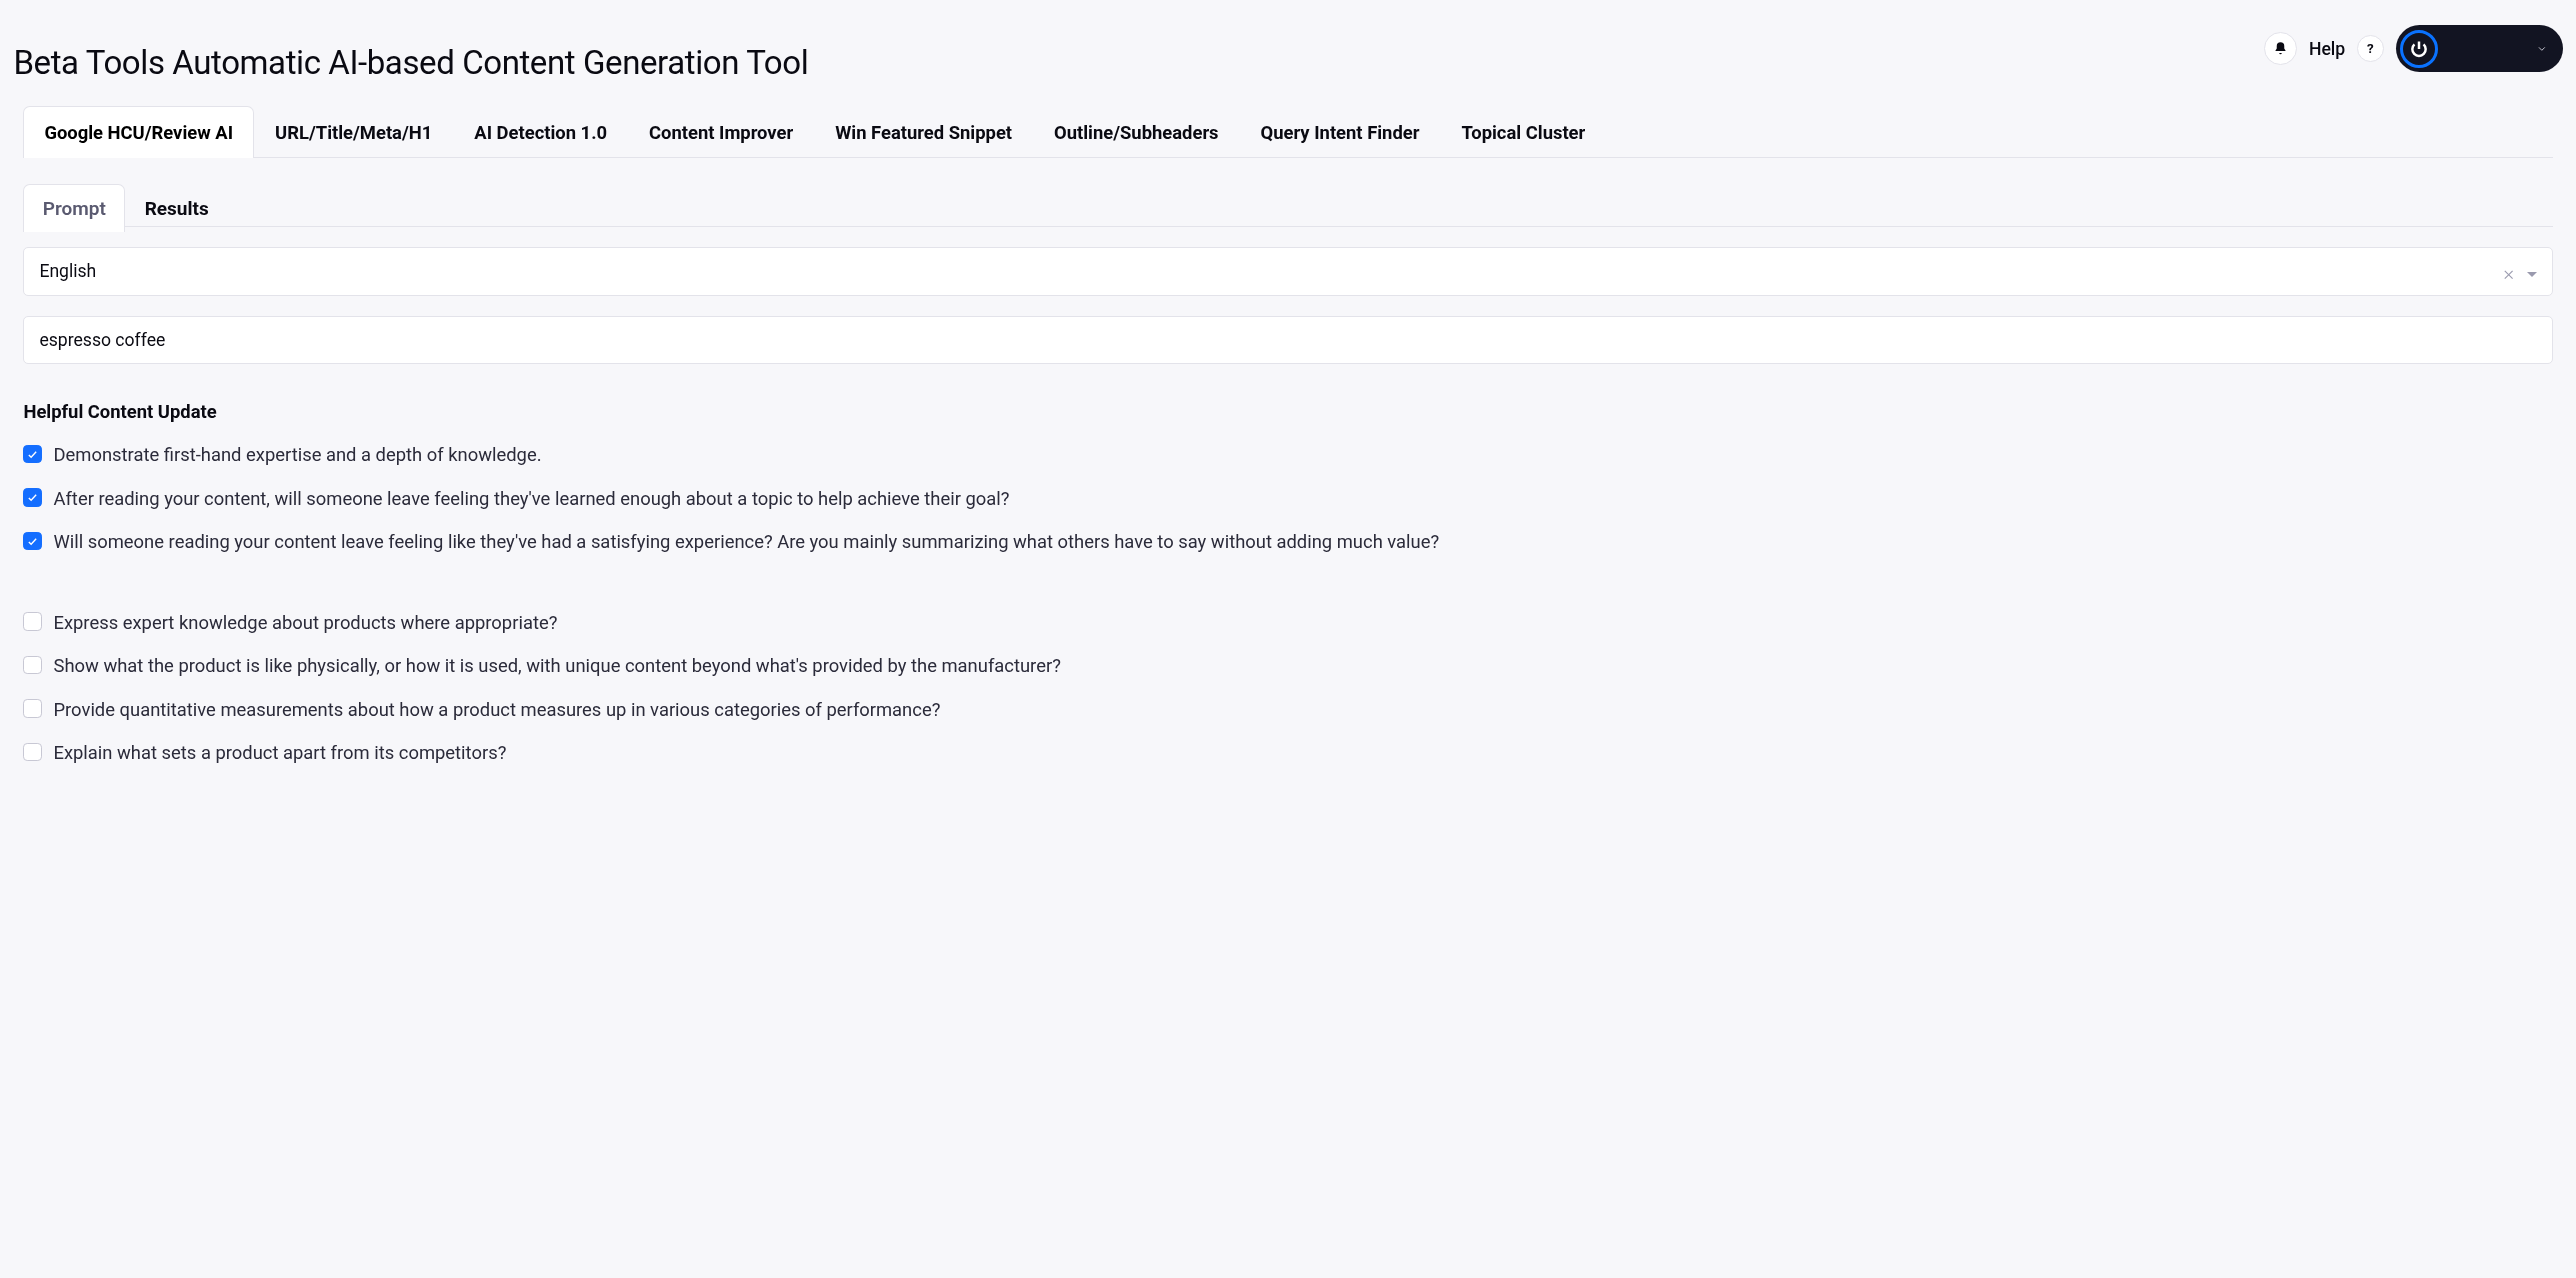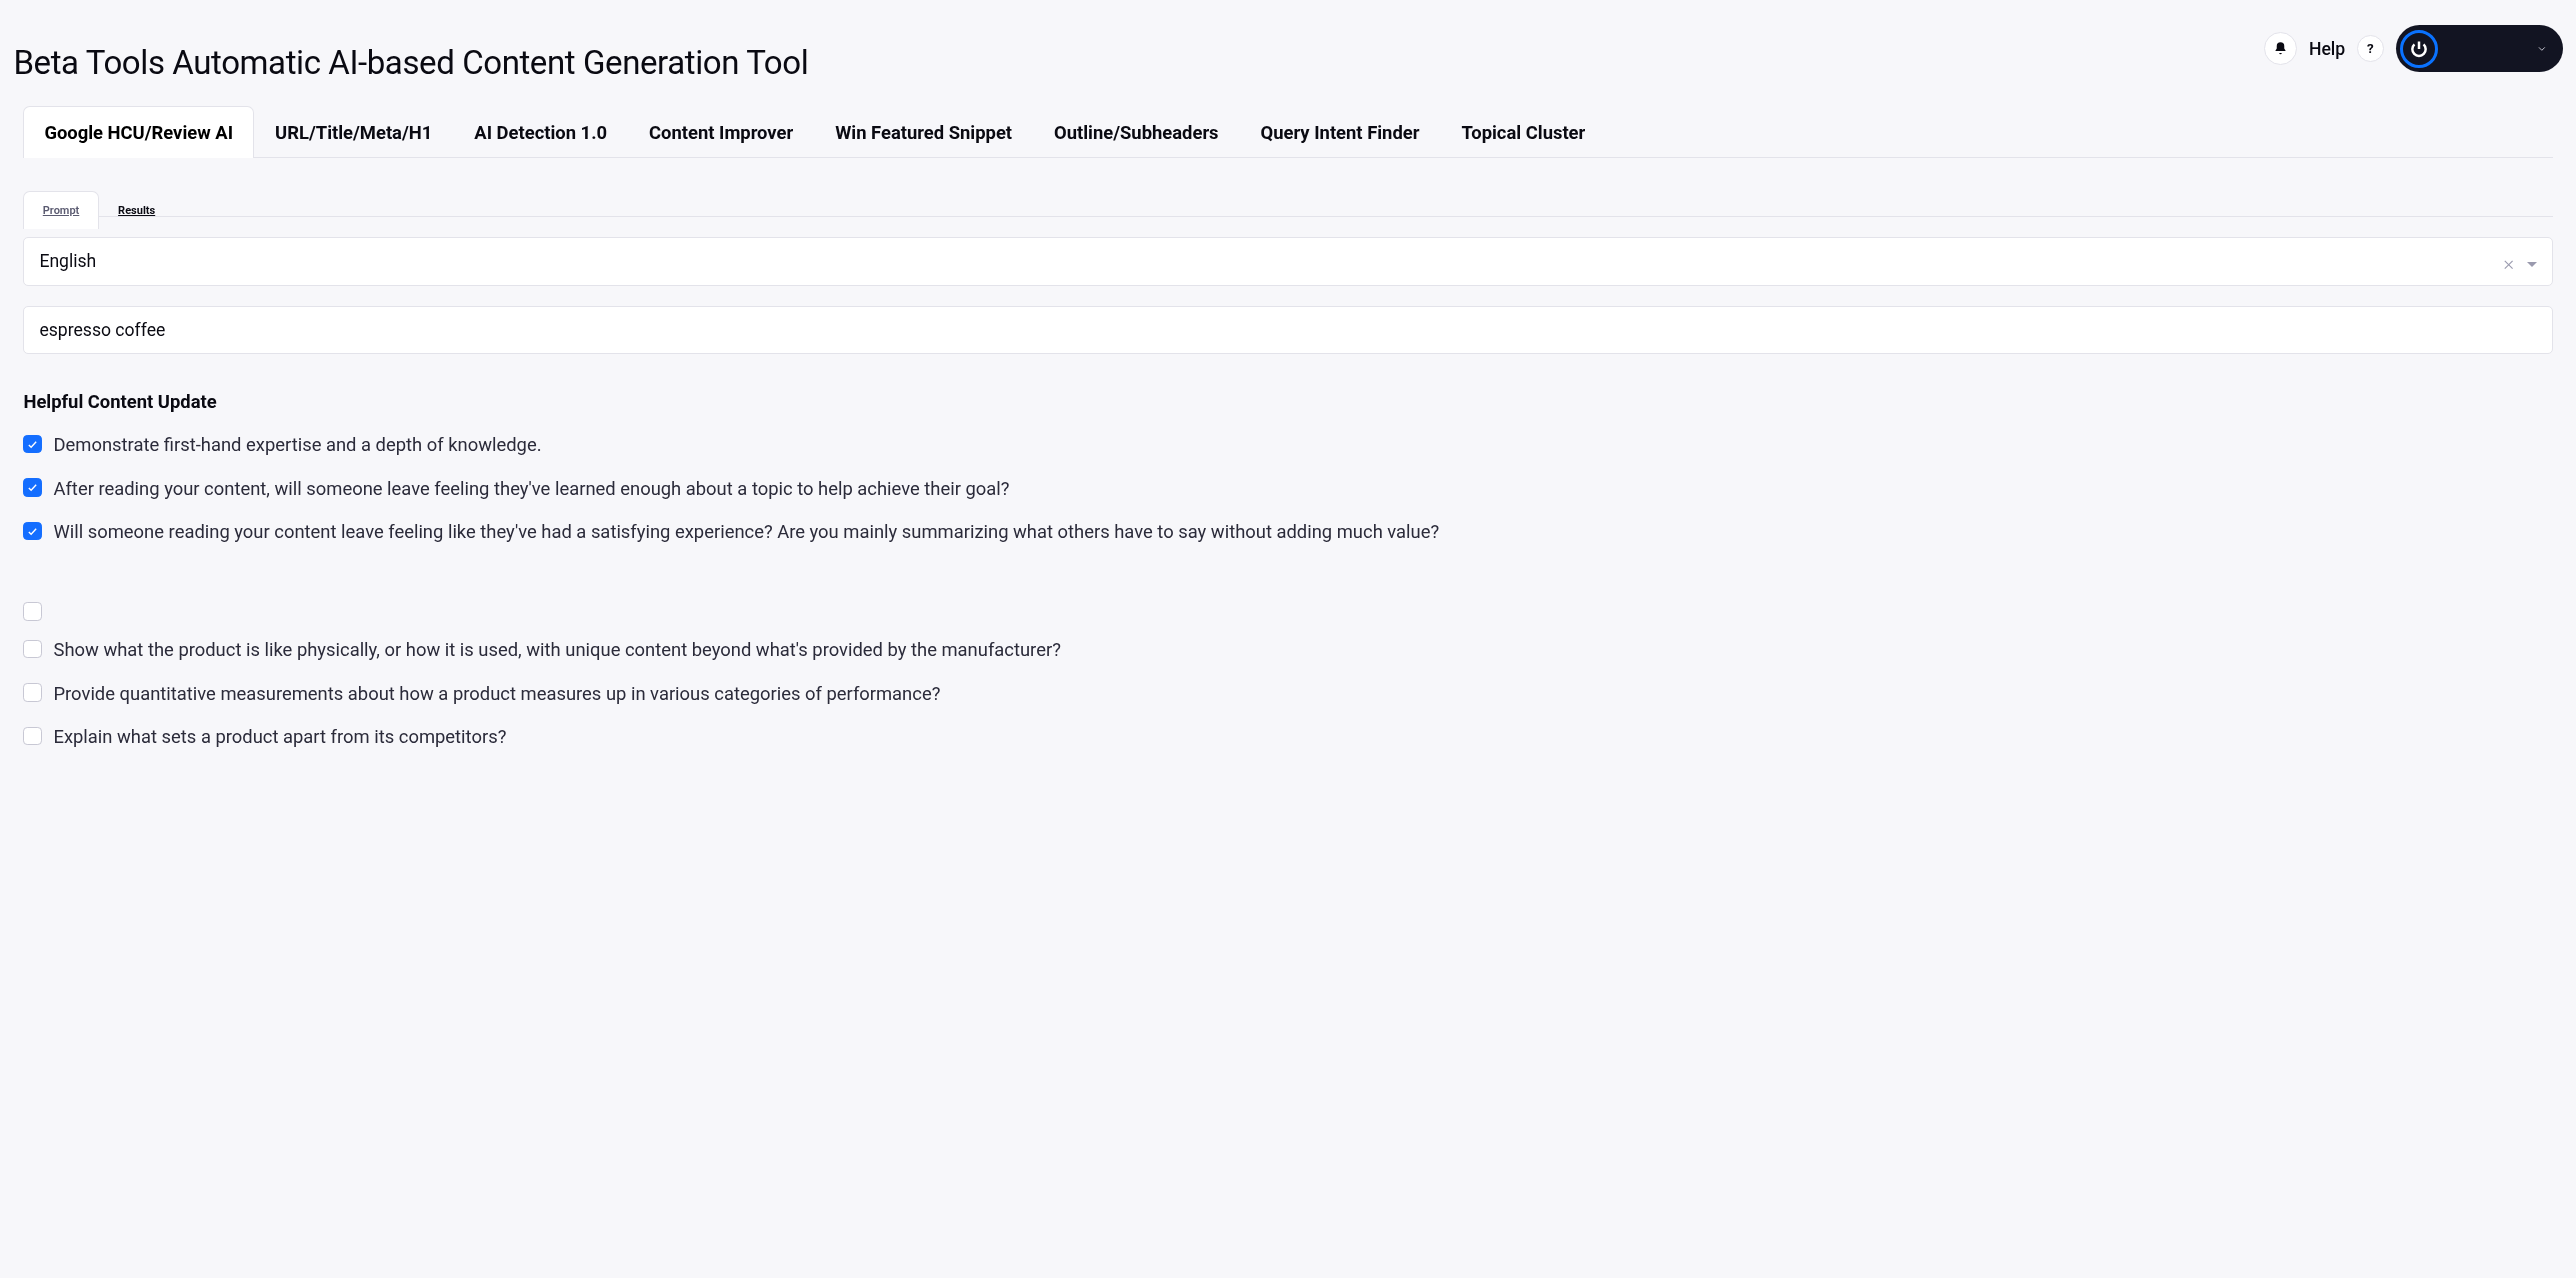--- a/index.html
+++ b/index.html
@@ -108,31 +108,30 @@
   }
 
   
   .tabs-secondary {
     display: flex;
     border-bottom: 0.8px solid #e3e3ea;
     margin-top: 20px;
   }
   .tab-s {
     padding: 11.7px 18.4px;
-    font-size: 11px;
+    font-size: 19px;
     font-weight: 700;
     color: #0a0a12;
     cursor: pointer;
     background: transparent;
     border: 0.8px solid transparent;
     border-bottom: none;
     border-radius: 6.7px 6.7px 0 0;
     position: relative;
-    top: 13px;
-    text-decoration: underline;
+    top: 6px;
   }
   .tab-s.active {
     background: #fff;
     border-color: #e3e3ea;
     color: #5a5a70;
     font-weight: 600;
   }
 
   
   .field-row { margin-top: 20px; }
@@ -290,20 +289,21 @@
               <svg class="check-svg" viewBox="0 0 24 24">
                 <polyline points="4 13 9 18 20 6"></polyline>
               </svg>
             </div>
             <div class="check-label">Will someone reading your content leave feeling like they've had a satisfying experience? Are you mainly summarizing what others have to say without adding much value?</div>
           </div>
         </div>
         <div class="section">
           <div class="check-row">
             <div class="cbox"></div>
+            <div class="check-label">Express expert knowledge about products where appropriate?</div>
           </div>
           <div class="check-row">
             <div class="cbox"></div>
             <div class="check-label">Show what the product is like physically, or how it is used, with unique content beyond what's provided by the manufacturer?</div>
           </div>
           <div class="check-row">
             <div class="cbox"></div>
             <div class="check-label">Provide quantitative measurements about how a product measures up in various categories of performance?</div>
           </div>
           <div class="check-row">

